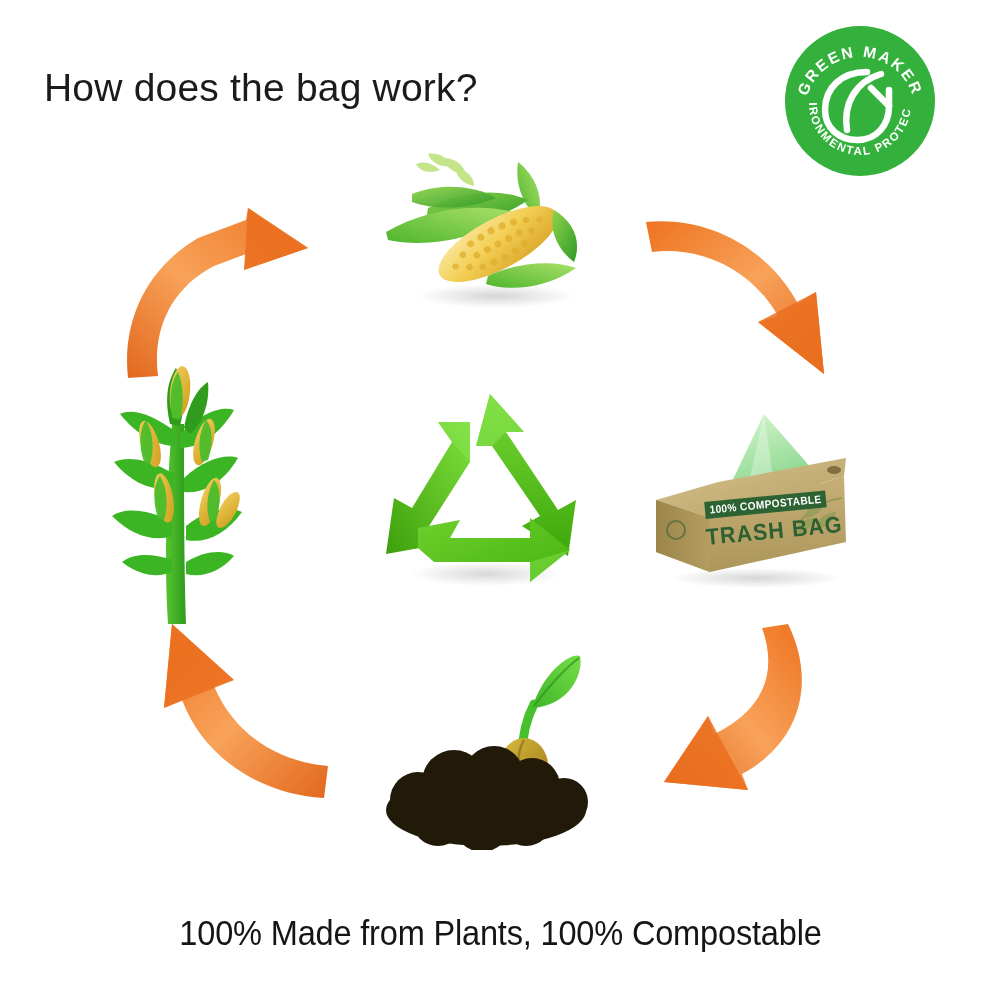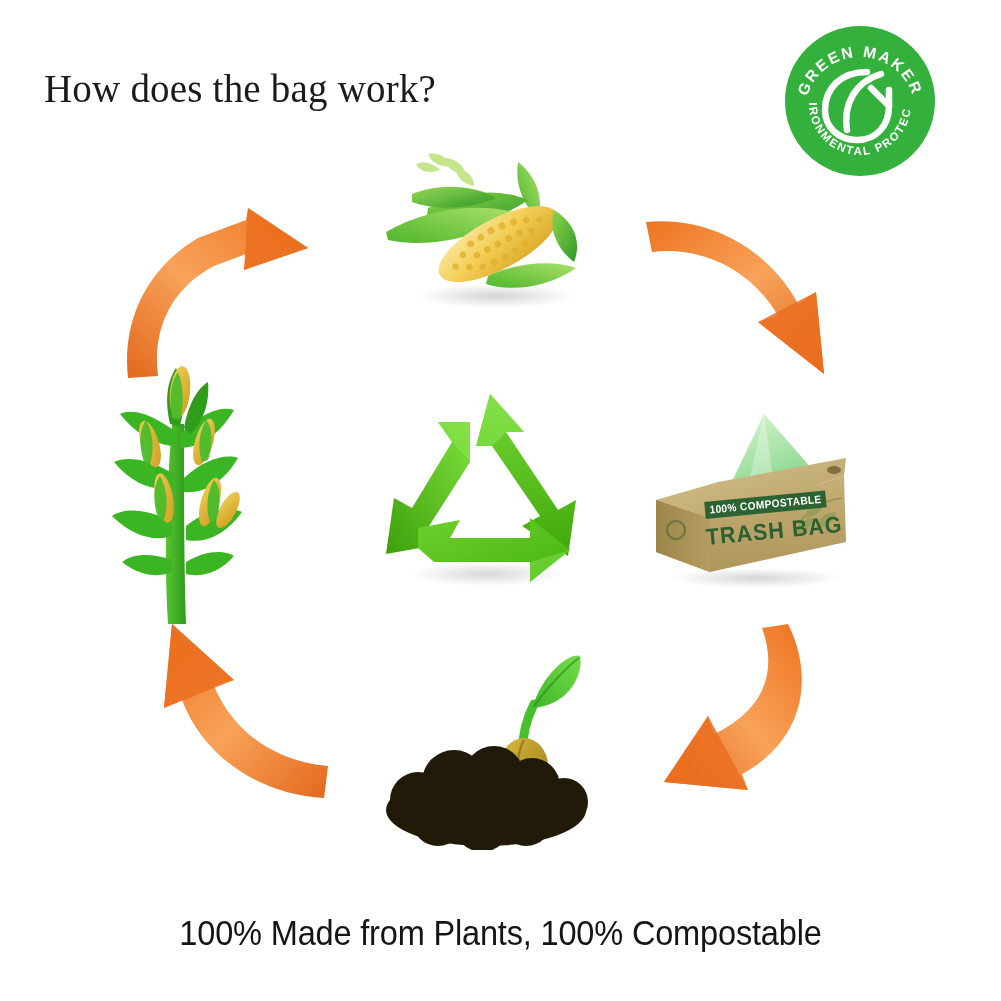--- a/index.html
+++ b/index.html
@@ -17,21 +17,21 @@
     height: 1001px;
     background: #ffffff;
     overflow: hidden;
   }
 
   
   #headline {
     position: absolute;
     left: 44px;
     top: 66px;
-    font-family: Liberation Serif, serif;
+    font-family: Liberation Sans, sans-serif;
     font-size: 39px;
     font-weight: 400;
     letter-spacing: 0.2px;
     color: #1b1b1b;
     white-space: nowrap;
   }
 
   
   #caption {
     position: absolute;

